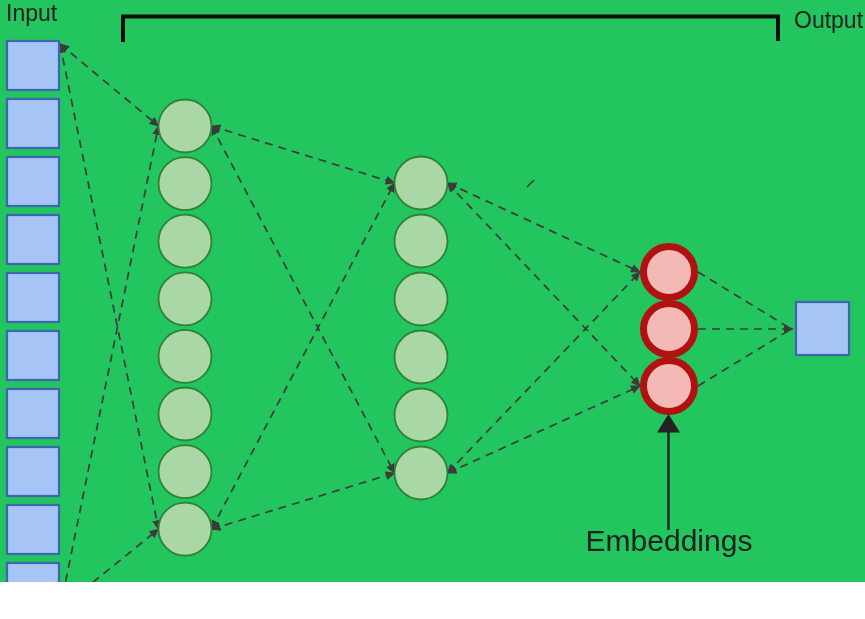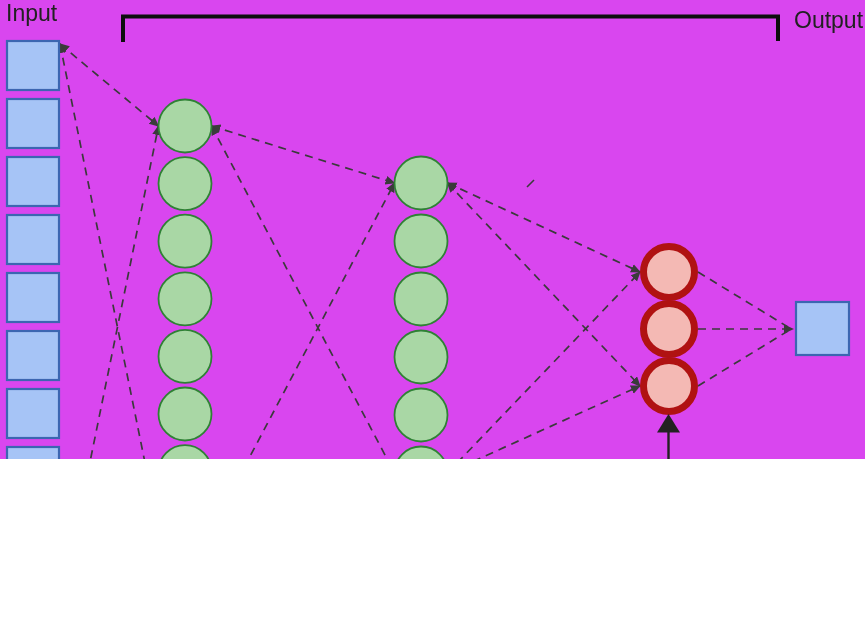--- a/index.html
+++ b/index.html
@@ -1,17 +1,17 @@
 <!DOCTYPE html>
 <html><head>
 <meta charset="utf-8">
 <style>
   html,body{margin:0;padding:0;background:#ffffff;}
   .canvas{
-    position:relative;width:865px;height:459px;background:#d946ef;
+    position:relative;width:865px;height:582px;background:#22c55e;
     overflow:hidden;font-family:"Liberation Sans",sans-serif;
   }
   svg{position:absolute;left:0;top:0;}
   .lbl{position:absolute;color:#212121;white-space:nowrap;line-height:1.15;}
   #lbl-input{left:6px;top:0;font-size:23px;}
   #lbl-hidden{left:428px;top:2px;transform:translateX(-50%);font-size:23px;background:#ffffff;padding:0 8px;}
   #lbl-output{left:794px;top:7px;font-size:23px;}
   #lbl-embeddings{left:669px;top:524px;transform:translateX(-50%);font-size:30px;}
 </style>
 </head>
@@ -90,13 +90,14 @@
       </g>
 
     <g id="g-callout">
       <line x1="668.5" y1="530" x2="668.5" y2="431" stroke-width="2.4" stroke="#222222"></line>
       <path d="M668.5,414 L657,432.5 L680,432.5 Z" fill="#222222"></path>
     </g>
   </svg>
 
   <div class="lbl" id="lbl-input">Input</div>
   <div class="lbl" id="lbl-output">Output</div>
+  <div class="lbl" id="lbl-embeddings">Embeddings</div>
 </div>
 
 </body></html>

